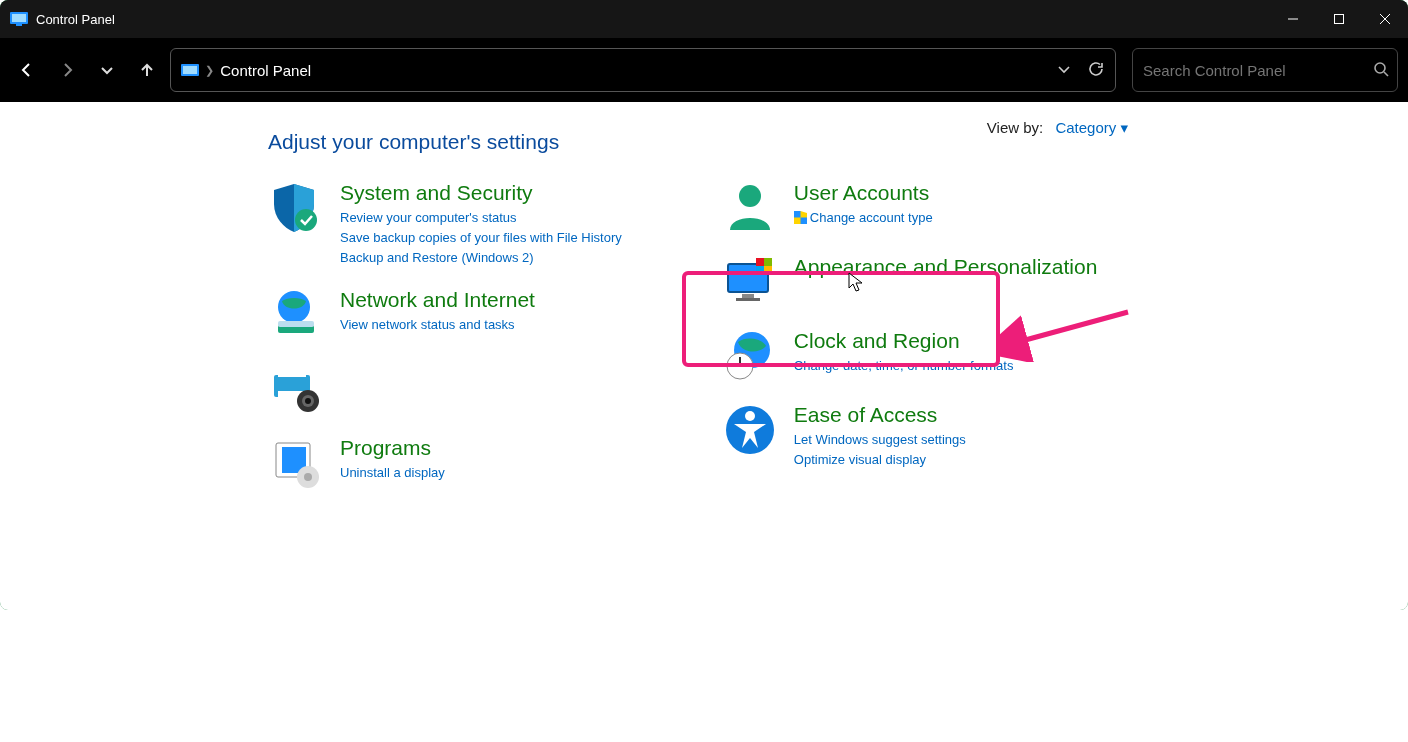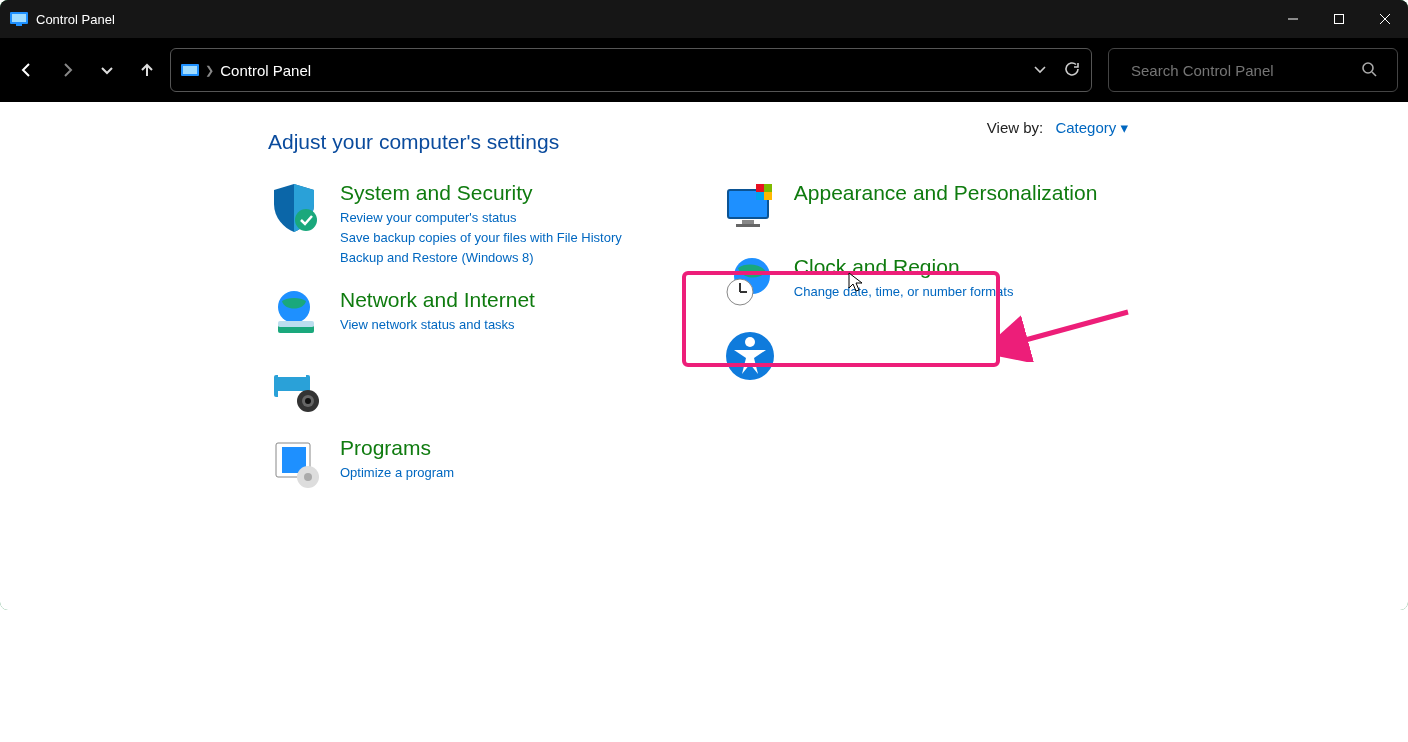--- a/index.html
+++ b/index.html
@@ -10,21 +10,21 @@
 .titlebar .spacer{flex:1}
 .wctrl{width:46px;height:38px;display:flex;align-items:center;justify-content:center;color:#fff}
 .navbar{height:64px;background:#000;display:flex;align-items:center;padding:0 10px;gap:6px}
 .nav-btn{width:34px;height:34px;display:flex;align-items:center;justify-content:center;color:#ddd;border-radius:4px}
 .nav-btn svg{stroke:#ddd}
 .addr{flex:1;height:42px;border:1px solid #555;border-radius:6px;display:flex;align-items:center;padding:0 10px;color:#fff;font-size:15px;gap:6px}
 .addr .mini-icon{width:18px;height:12px;display:inline-flex;align-items:center;justify-content:center}
 .addr .sep{color:#888;font-size:11px}
 .addr .crumb{color:#fff}
 .addr .end{margin-left:auto;display:flex;align-items:center;gap:16px;color:#ccc}
-.search{width:248px;height:42px;border:1px solid #444;border-radius:6px;margin-left:10px;display:flex;align-items:center;padding:0 20px;color:#aaa;font-size:15px;justify-content:space-between}
+.search{width:248px;height:42px;border:1px solid #444;border-radius:6px;margin-left:10px;display:flex;align-items:center;padding:0 8px;color:#aaa;font-size:15px;justify-content:space-between}
 .body{flex:1;background:#fff;position:relative;padding:28px 16px 0 268px}
 .heading{color:#0a4b9d;font-size:21px;font-weight:400;margin-bottom:26px}
 .viewby{position:absolute;top:17px;right:280px;font-size:15px;color:#222}
 .viewby a{color:#0067c0;text-decoration:none;margin-left:8px}
 .cols{display:flex;gap:60px}
 .col{display:flex;flex-direction:column}
 .item{display:flex;align-items:flex-start;margin-bottom:18px}
 .icon-box{width:56px;height:56px;margin-right:16px;flex-shrink:0;display:flex;align-items:center;justify-content:center}
 .item .body2{display:flex;flex-direction:column}
 .cat-title{color:#0f7b0f;font-size:21px;font-weight:400;margin-bottom:3px;line-height:1.2}
@@ -139,21 +139,21 @@
                 <path d="M26 4 L46 10 V24 C46 38 36 48 26 52 C16 48 6 38 6 24 V10 Z" fill="#0b66a8"></path>
                 <path d="M26 4 L46 10 V24 C46 38 36 48 26 52 Z" fill="#2aa1d8"></path>
                 <circle cx="38" cy="40" r="11" fill="#1aa87c"></circle>
                 <path d="M33 40 l4 4 7-8" stroke="#fff" stroke-width="2.5" fill="none"></path>
               </svg>
           </div>
           <div class="body2">
             <a class="cat-title">System and Security</a>
             <a class="sub">Review your computer's status</a>
             <a class="sub">Save backup copies of your files with File History</a>
-            <a class="sub">Backup and Restore (Windows 8)</a>
+            <a class="sub">Backup and Restore (Windows 2)</a>
           </div>
         </div>
 
         <div class="item">
           <div class="icon-box">
             <svg width="56" height="56" viewBox="0 0 56 56">
                 <circle cx="26" cy="20" r="16" fill="#1e90ff"></circle>
                 <path d="M14 14 C20 10 32 10 38 14 C36 24 16 24 14 14Z" fill="#1aa87c"></path>
                 <rect x="10" y="38" width="36" height="8" rx="2" fill="#1aa87c"></rect>
                 <rect x="10" y="34" width="36" height="6" rx="2" fill="#bde"></rect>
@@ -182,28 +182,46 @@
           <div class="icon-box">
             <svg width="56" height="56" viewBox="0 0 56 56">
                 <rect x="8" y="8" width="34" height="34" rx="2" fill="#fff" stroke="#888"></rect>
                 <rect x="14" y="12" width="24" height="26" fill="#1e90ff"></rect>
                 <circle cx="40" cy="42" r="11" fill="#ddd"></circle>
                 <circle cx="40" cy="42" r="4" fill="#aaa"></circle>
               </svg>
           </div>
           <div class="body2">
             <a class="cat-title">Programs</a>
-            <a class="sub">Optimize a program</a>
+            <a class="sub">Uninstall a display</a>
           </div>
         </div>
 
       </div>
 
       <div class="col" style="margin-left:40px">
 
+        <div class="item">
+          <div class="icon-box">
+            <svg width="56" height="56" viewBox="0 0 56 56">
+                <circle cx="28" cy="16" r="11" fill="#1aa87c"></circle>
+                <path d="M8 50 C8 34 48 34 48 50 Z" fill="#1aa87c"></path>
+              </svg>
+          </div>
+          <div class="body2">
+            <a class="cat-title">User Accounts</a>
+            <a class="sub">
+              <span class="shield"><svg width="13" height="13" viewBox="0 0 13 13">
+                    <path d="M6.5 0 L13 2 V13 H0 V2 Z" fill="#ffd400"></path>
+                    <rect x="0" y="0" width="6.5" height="6.5" fill="#1e90ff"></rect>
+                    <rect x="6.5" y="6.5" width="6.5" height="6.5" fill="#1e90ff"></rect>
+                  </svg></span><span>Change account type</span>
+            </a>
+          </div>
+        </div>
 
         <div class="item">
           <div class="icon-box">
             <svg width="56" height="56" viewBox="0 0 56 56">
                 <rect x="6" y="10" width="40" height="28" rx="2" fill="#1e90ff"></rect>
                 <rect x="6" y="10" width="40" height="28" rx="2" fill="none" stroke="#0b5394" stroke-width="2"></rect>
                 <rect x="20" y="40" width="12" height="4" fill="#888"></rect>
                 <rect x="14" y="44" width="24" height="3" fill="#666"></rect>
                 <rect x="34" y="4" width="8" height="8" fill="#e81123"></rect>
                 <rect x="42" y="4" width="8" height="8" fill="#7fba00"></rect>
@@ -232,20 +250,25 @@
           </div>
         </div>
 
         <div class="item">
           <div class="icon-box">
             <svg width="56" height="56" viewBox="0 0 56 56">
                 <circle cx="28" cy="28" r="24" fill="#0f7bdc"></circle>
                 <circle cx="28" cy="14" r="5" fill="#fff"></circle>
                 <path d="M12 22 L44 22 L32 30 L36 46 L28 36 L20 46 L24 30 Z" fill="#fff"></path>
               </svg>
+          </div>
+          <div class="body2">
+            <a class="cat-title">Ease of Access</a>
+            <a class="sub">Let Windows suggest settings</a>
+            <a class="sub">Optimize visual display</a>
           </div>
         </div>
 
       </div>
     </div>
 
     <div class="highlight"></div>
     <div class="arrow-annot">
       <svg width="140" height="60" viewBox="0 0 140 60">
           <defs>

